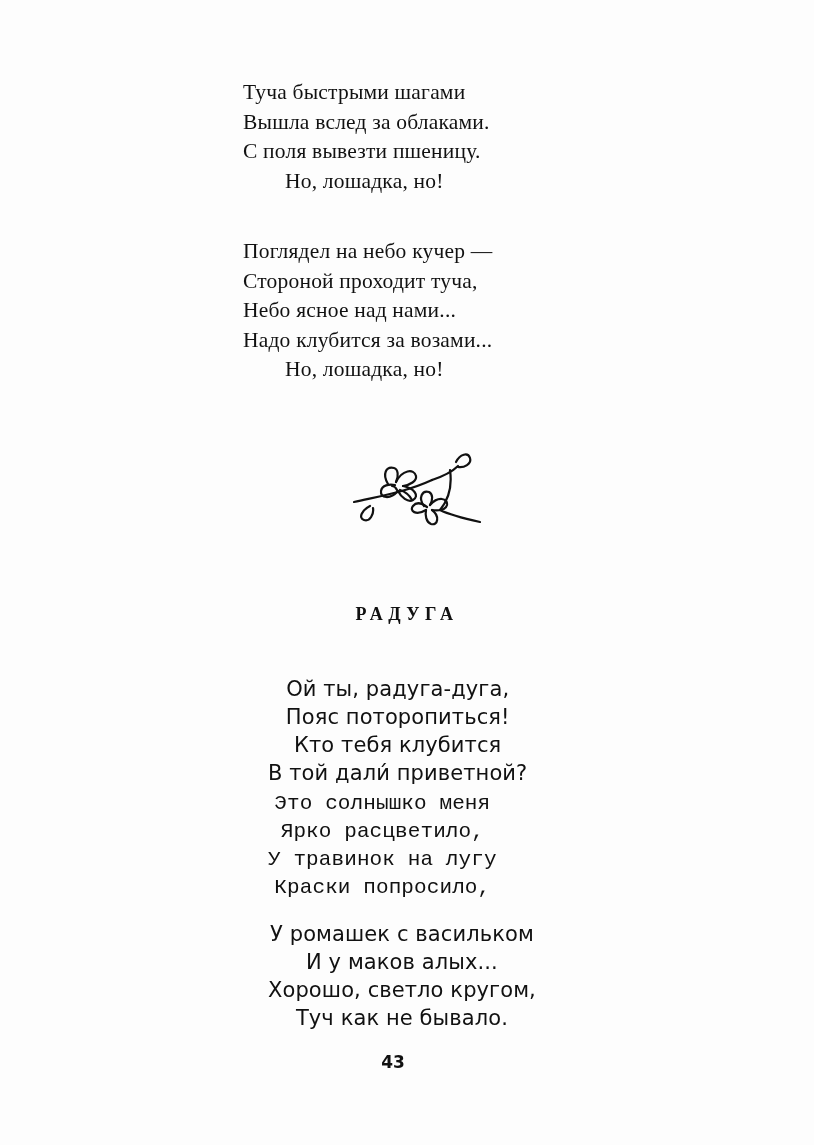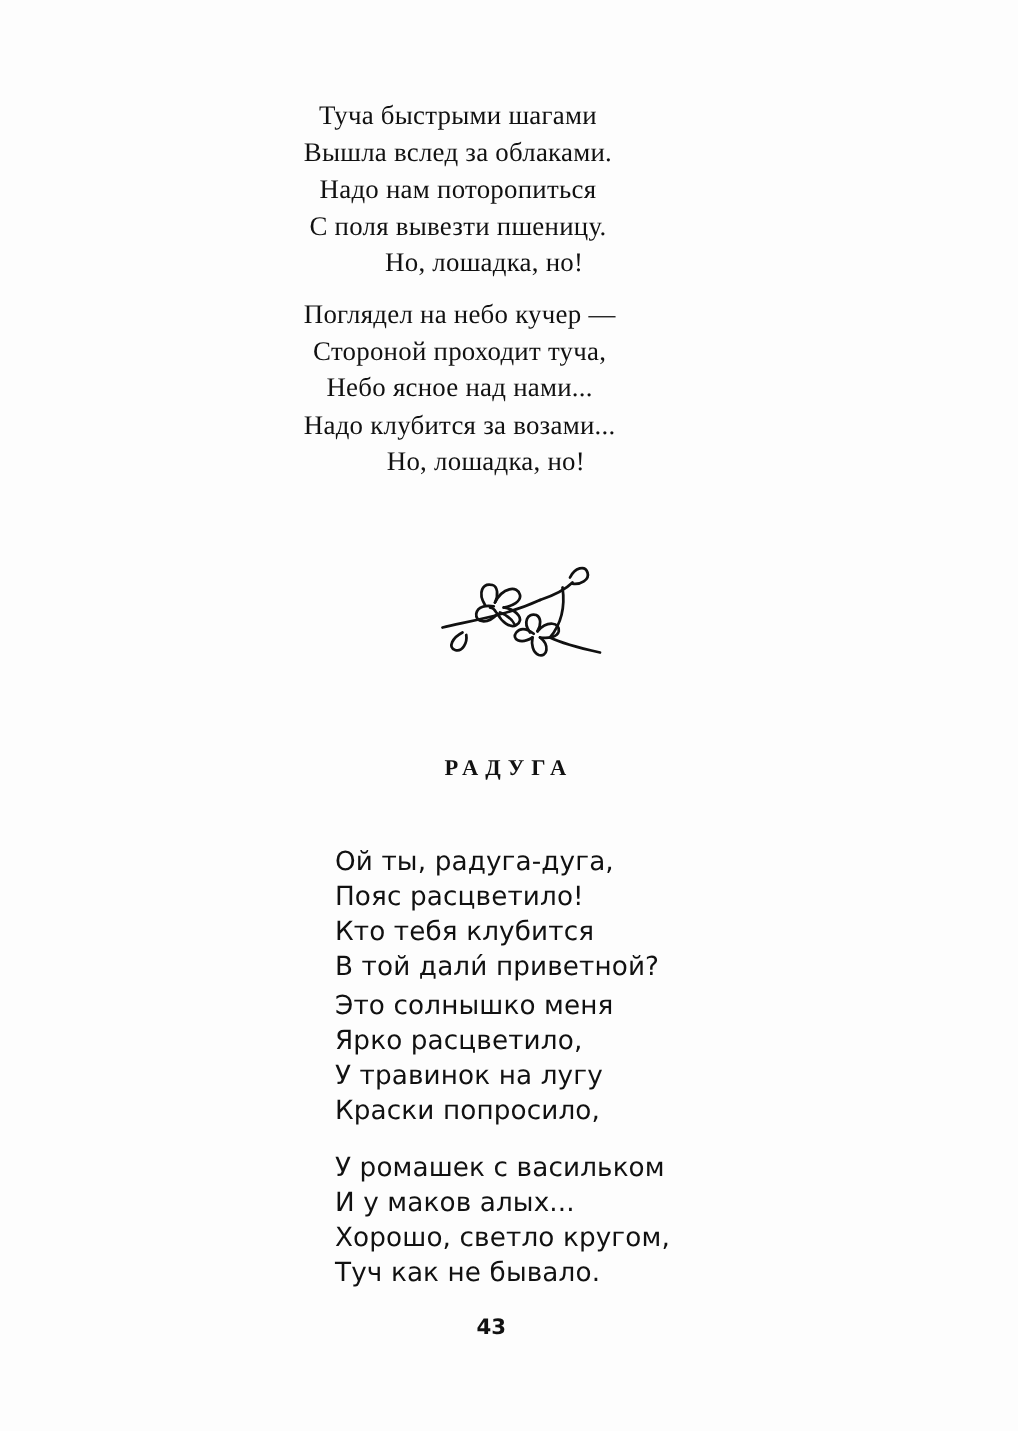--- a/index.html
+++ b/index.html
@@ -29,21 +29,20 @@
     position: absolute;
     left: 243px;
     font-size: 21.5px;
     line-height: 29.5px;
     letter-spacing: 0.2px;
     white-space: nowrap;
   }
 
   .poem-block .line {
     display: block;
-    text-align: center;
   }
 
   .line.indent {
     padding-left: 42px;
   }
 
   #stanza-1 { top: 78px; }
   #stanza-2 { top: 237px; }
 
   .ornament {
@@ -68,24 +67,24 @@
 
   .poem2-block {
     position: absolute;
     left: 268px;
     font-size: 21px;
     line-height: 28px;
     letter-spacing: 0.1px;
     white-space: nowrap;
     font-family: "DejaVu Sans", sans-serif;
   }
-  .poem2-block .line { display: block; }
+  .poem2-block .line { display: block; text-align: center; }
 
   #stanza-3 { top: 675px; }
-  #stanza-4 { top: 790px; }
+  #stanza-4 { top: 790px; font-family: Liberation Mono, monospace; }
   #stanza-5 { top: 920px; }
 
   .page-number {
     position: absolute;
     left: 0;
     top: 1052px;
     width: 786px;
     text-align: center;
     font-size: 17px;
     font-weight: bold;
@@ -93,21 +92,20 @@
   }
 </style>
 </head>
 <body>
 
 <div class="page">
 
   <div class="poem-block" id="stanza-1">
     <span class="line">Туча быстрыми шагами</span>
     <span class="line">Вышла вслед за облаками.</span>
-    <span class="line">Надо нам поторопиться</span>
     <span class="line">С поля вывезти пшеницу.</span>
     <span class="line indent">Но, лошадка, но!</span>
   </div>
 
   <div class="poem-block" id="stanza-2">
     <span class="line">Поглядел на небо кучер —</span>
     <span class="line">Стороной проходит туча,</span>
     <span class="line">Небо ясное над нами...</span>
     <span class="line">Надо клубится за возами...</span>
     <span class="line indent">Но, лошадка, но!</span>
@@ -139,21 +137,21 @@
 
         <path d="M60 50 C 66 52, 70 56, 72 60"></path>
       </g>
     </svg>
   </div>
 
   <div class="poem-title">РАДУГА</div>
 
   <div class="poem2-block" id="stanza-3">
     <span class="line">Ой ты, радуга-дуга,</span>
-    <span class="line">Пояс расцветило!</span>
+    <span class="line">Пояс поторопиться!</span>
     <span class="line">Кто тебя клубится</span>
     <span class="line">В той дали́ приветной?</span>
   </div>
 
   <div class="poem2-block" id="stanza-4">
     <span class="line">Это солнышко меня</span>
     <span class="line">Ярко расцветило,</span>
     <span class="line">У травинок на лугу</span>
     <span class="line">Краски попросило,</span>
   </div>

